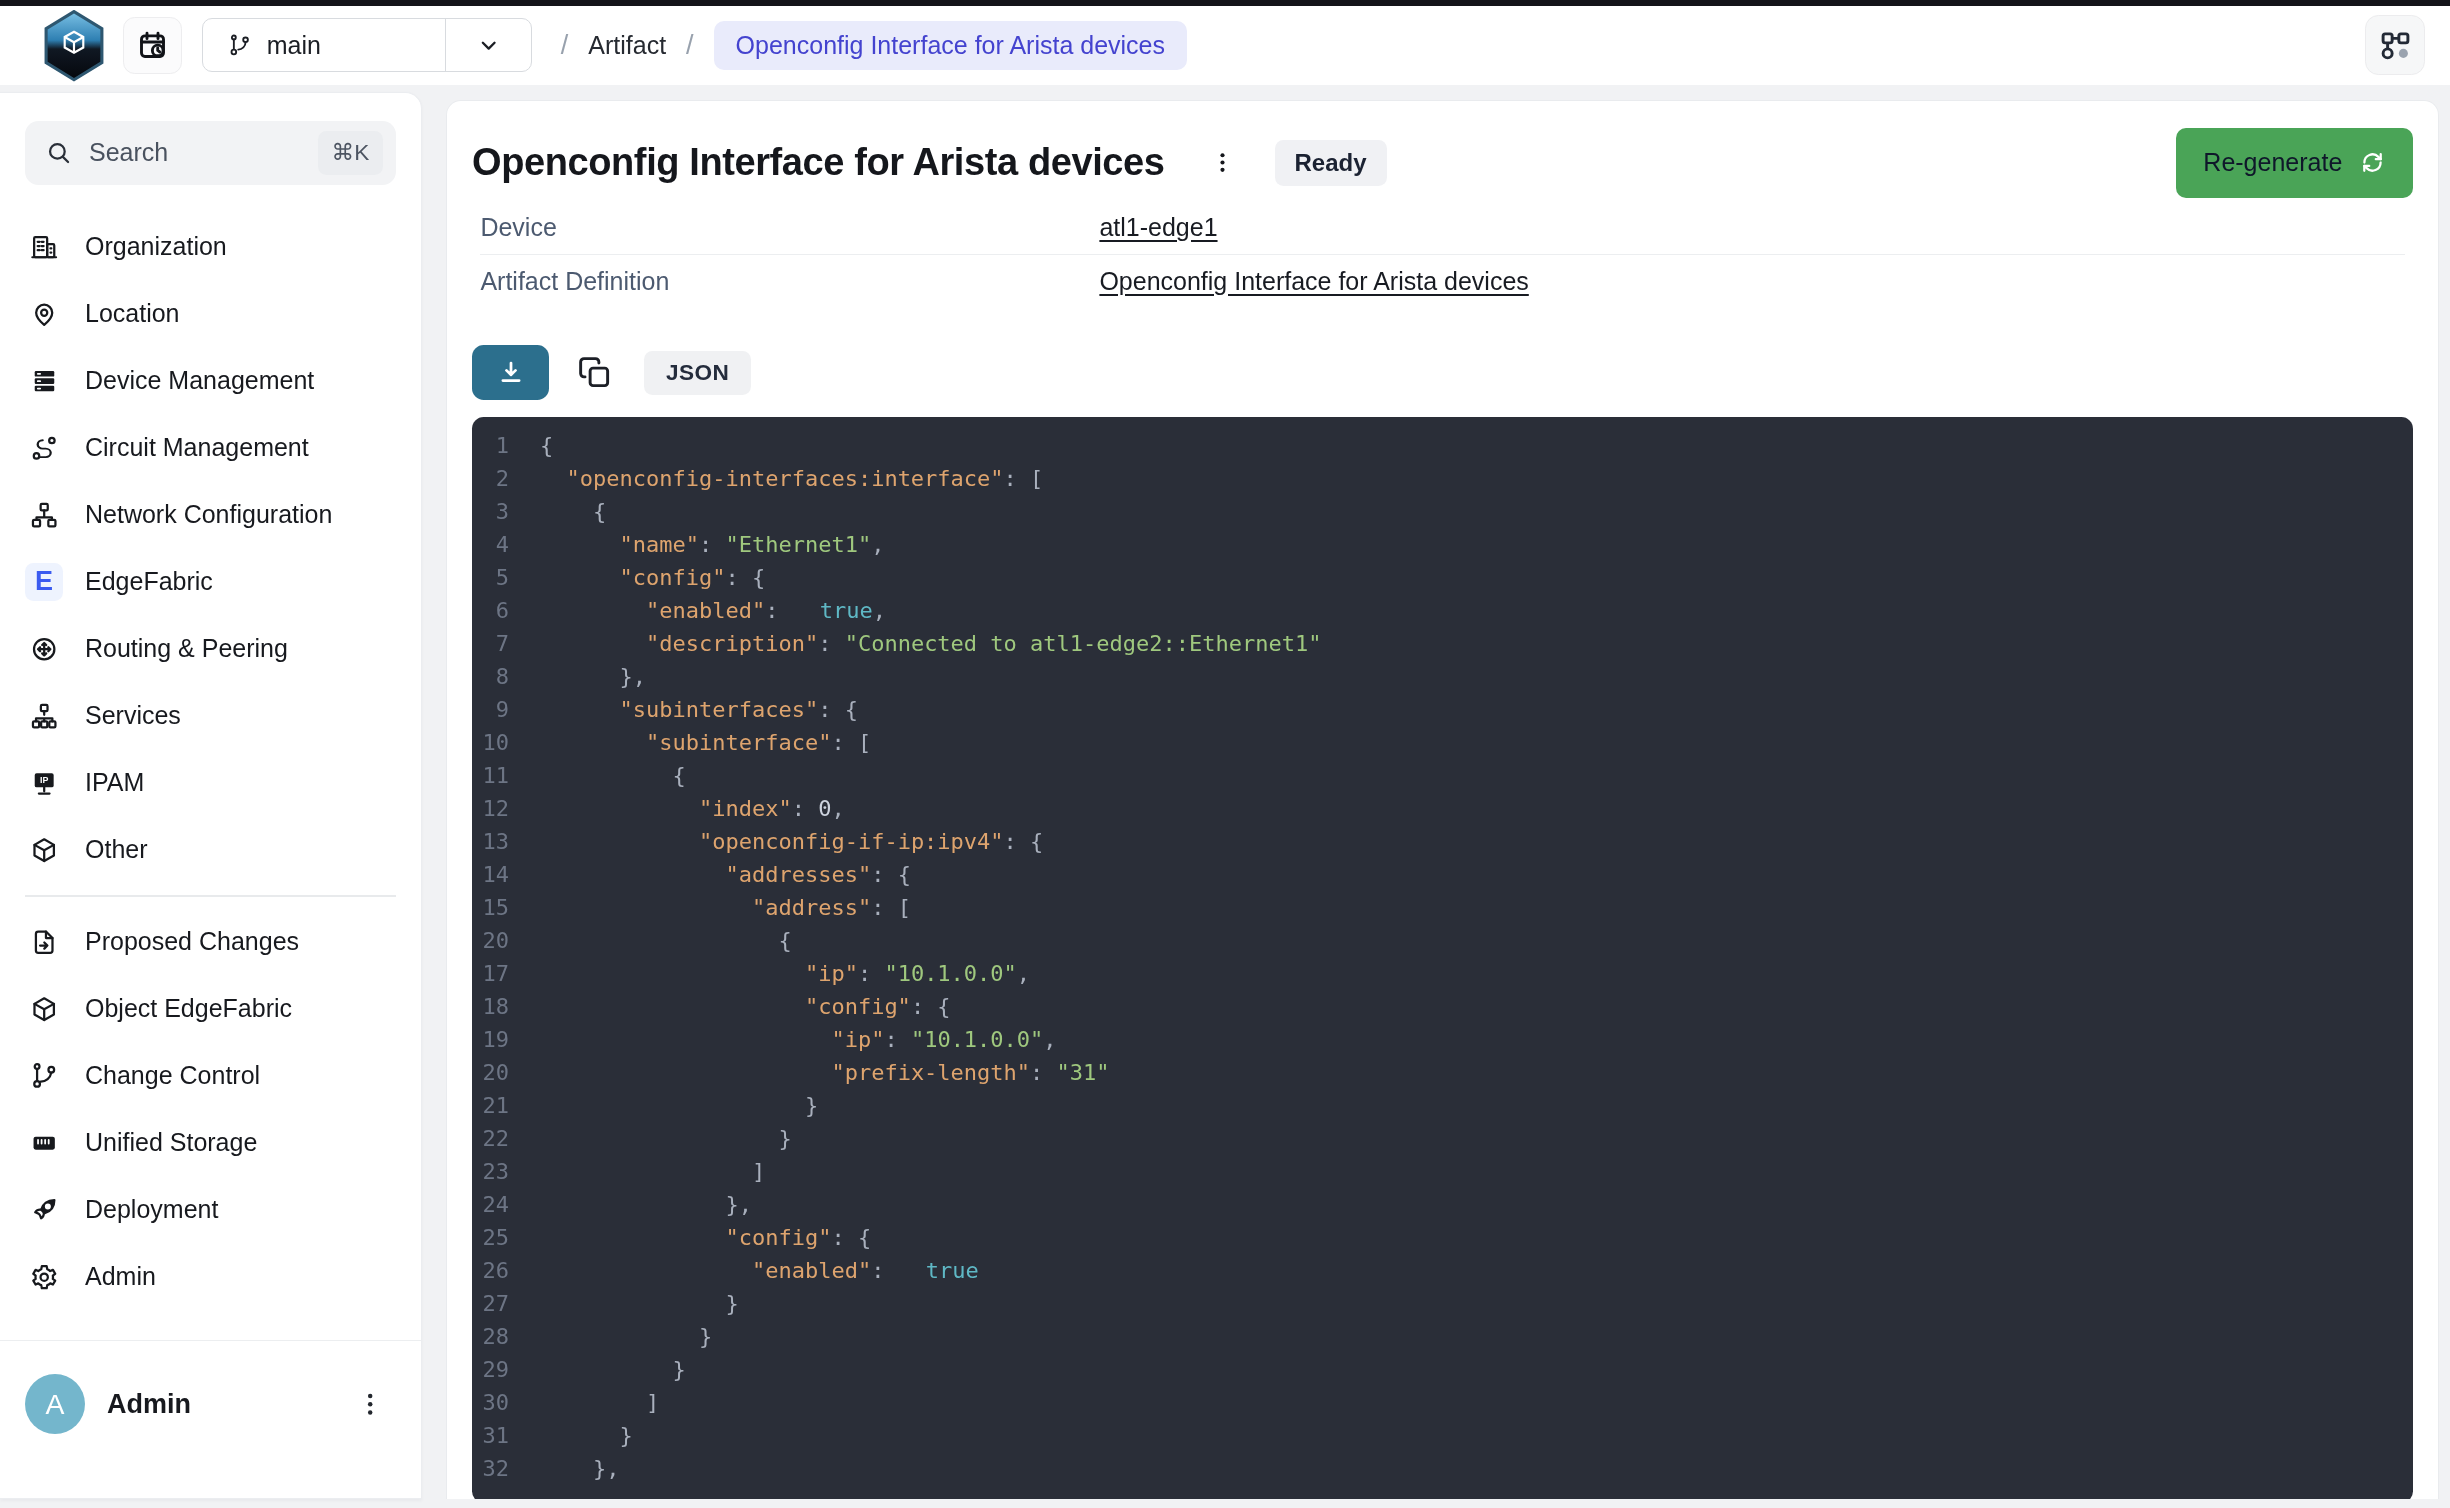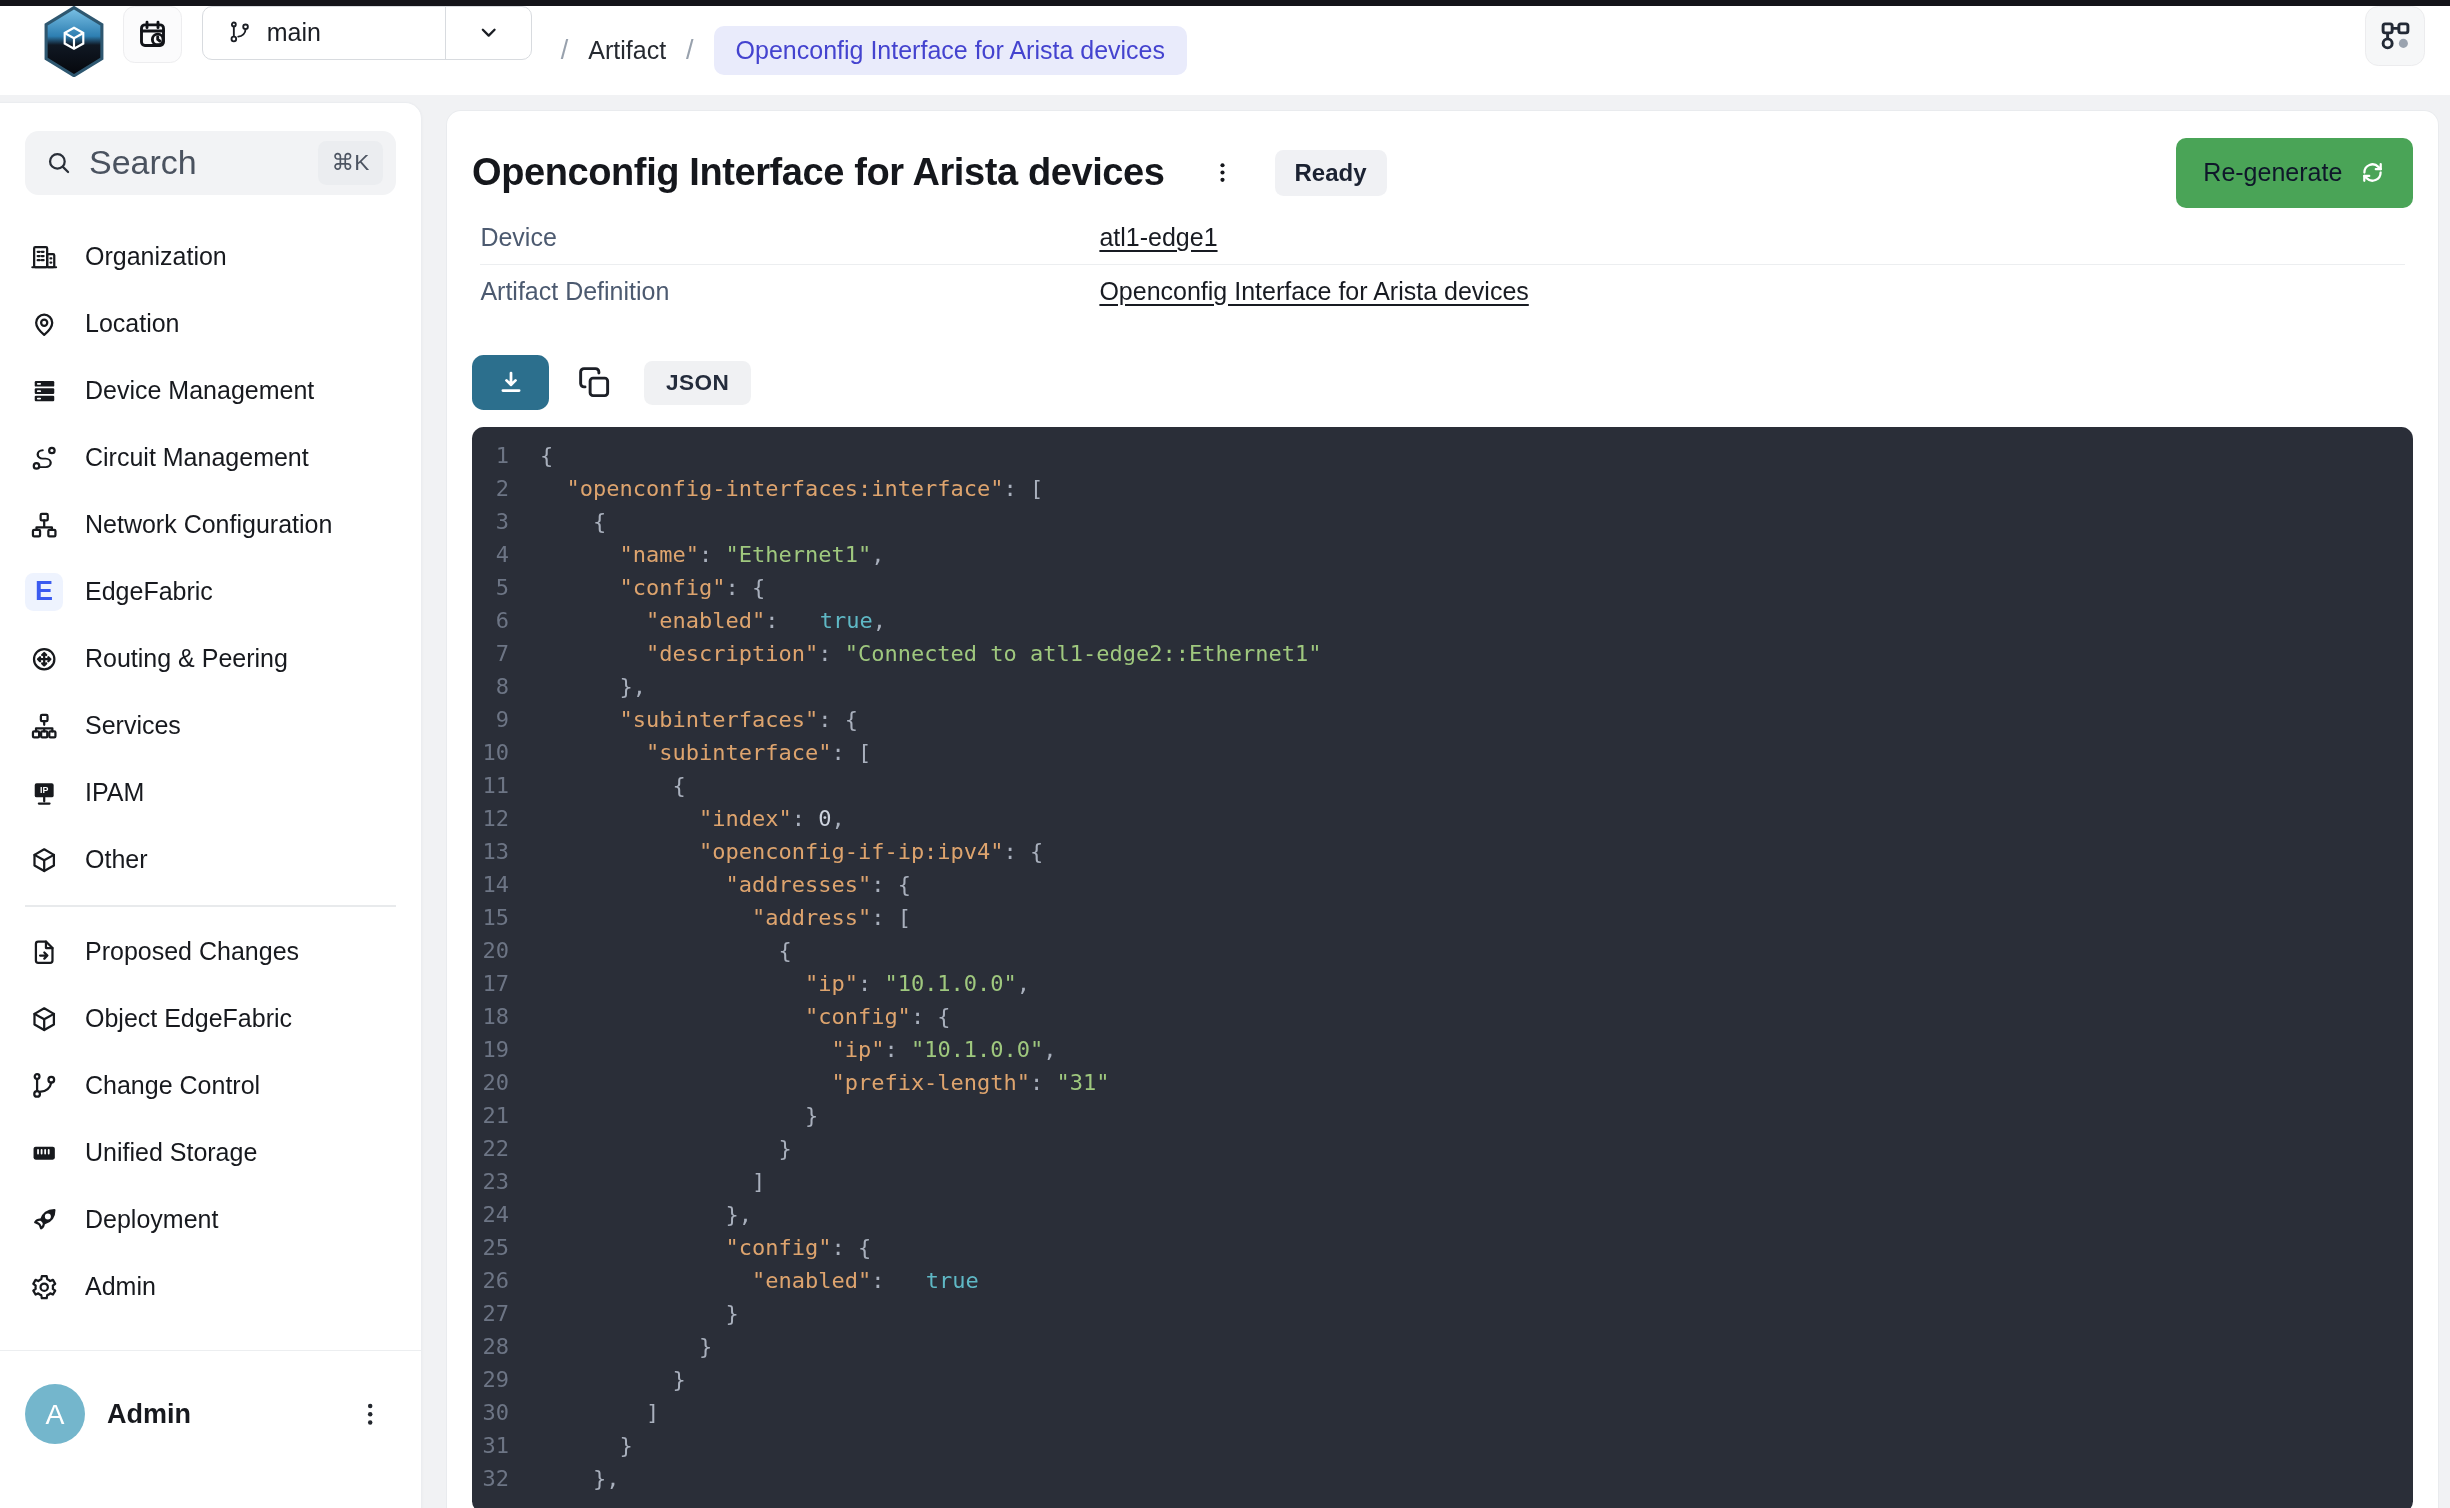--- a/index.html
+++ b/index.html
@@ -5,21 +5,21 @@
   html,body{margin:0;padding:0;}
   body{
     width:2450px;height:1509px;overflow:hidden;
     font-family:"Liberation Sans",sans-serif;
     background:#f1f2f4;color:#17191e;
     -webkit-font-smoothing:antialiased;
   }
   .top-strip{height:5.9px;background:#141419;}
   
   .topbar{
-    height:89px;background:#ffffff;display:flex;
+    height:79px;background:#ffffff;display:flex;align-items:center;
     padding:0 25px 0 43px;box-sizing:border-box;
   }
   .logo{width:62px;height:70px;flex:none;cursor:pointer;}
   .icon-btn{
     display:flex;align-items:center;justify-content:center;cursor:pointer;
     background:#fbfbfc;border:1.7px solid #ededef;border-radius:11.7px;box-sizing:border-box;padding:0;
   }
   .cal{width:59px;height:57px;margin-left:18.4px;}
   .apps{width:60px;height:60px;margin-left:auto;border-radius:13.4px;background:#f6f7f8;border-color:#ececee;}
   .branch-select{
@@ -38,21 +38,21 @@
   .sidebar{
     position:absolute;left:0;top:6.7px;width:422px;height:1407px;background:#fff;
     border-radius:0 16.7px 0 0;border:0.8px solid #ebedf0;border-left:none;box-sizing:border-box;
     display:flex;flex-direction:column;box-shadow:0 1.7px 3.3px rgba(16,24,40,.04);
   }
   .search{
     margin:28.4px 25px 8.4px 25px;height:64px;background:#f2f3f5;border-radius:13.4px;
     display:flex;align-items:center;padding:0 13.4px 0 20px;gap:15px;cursor:text;
   }
   .search input{
-    flex:1;border:none;background:transparent;outline:none;font-size:34px;
+    flex:1;border:none;background:transparent;outline:none;font-size:25px;
     font-family:"Liberation Sans",sans-serif;color:#1b1e24;min-width:0;
   }
   .search input::placeholder{color:#4a525f;opacity:1;}
   .kbd{background:#ebedf0;border-radius:8.4px;padding:8.4px 13.4px;font-size:22.6px;color:#4d5562;}
   .nav{padding:20px 11.7px 0 25px;}
   .nav-item{height:67px;display:flex;align-items:center;gap:22px;cursor:pointer;border-radius:10px;}
   .nav-ic{width:38px;height:38px;flex:none;display:flex;align-items:center;justify-content:center;}
   .nav-ic svg{width:28.4px;height:28.4px;}
   .nav-label{font-size:25px;color:#17191e;}
   .e-badge{

